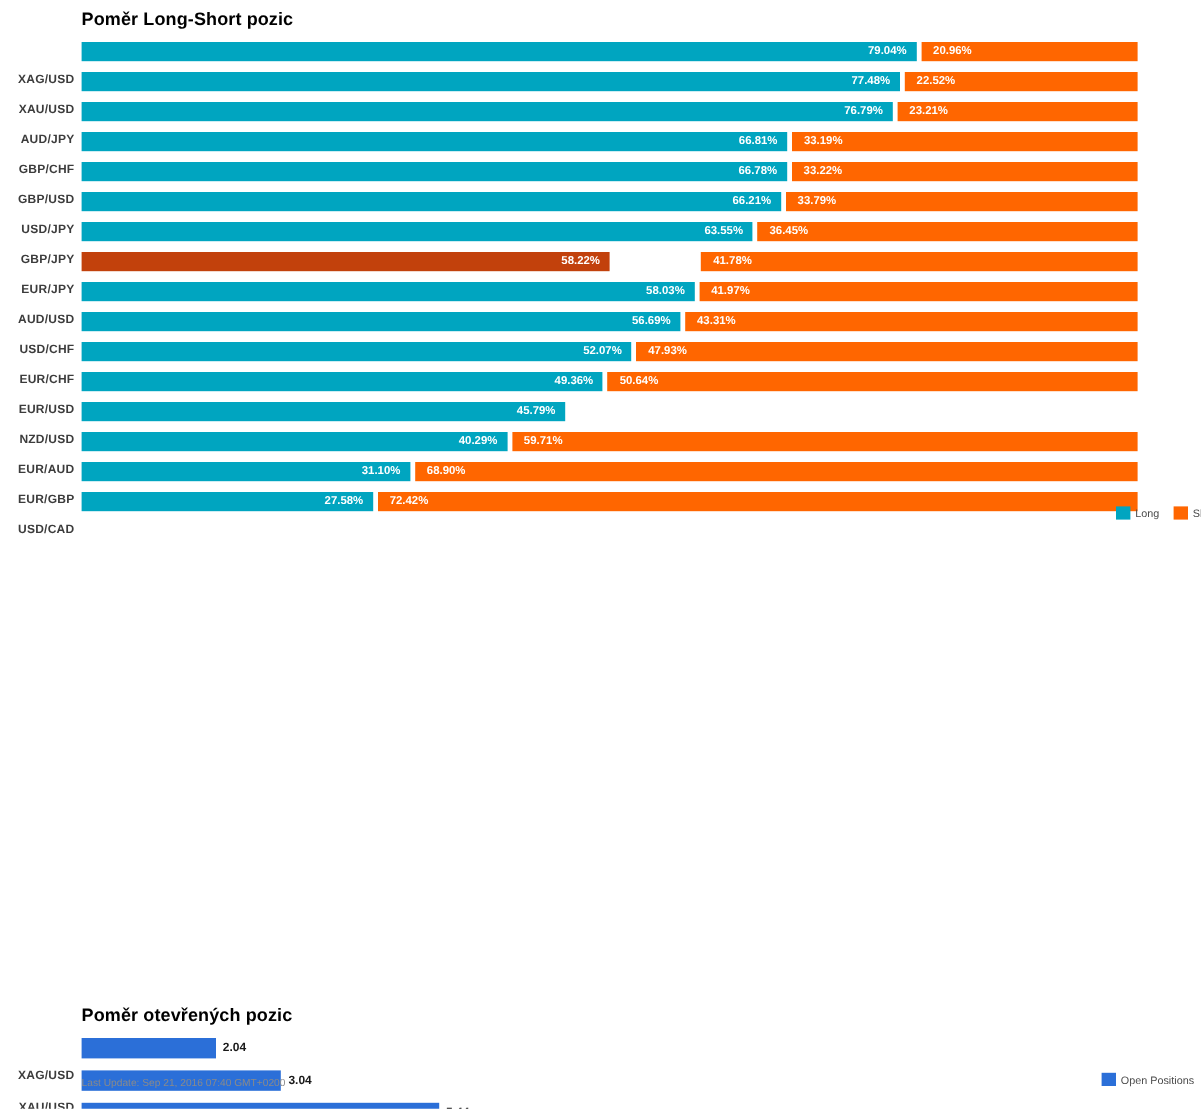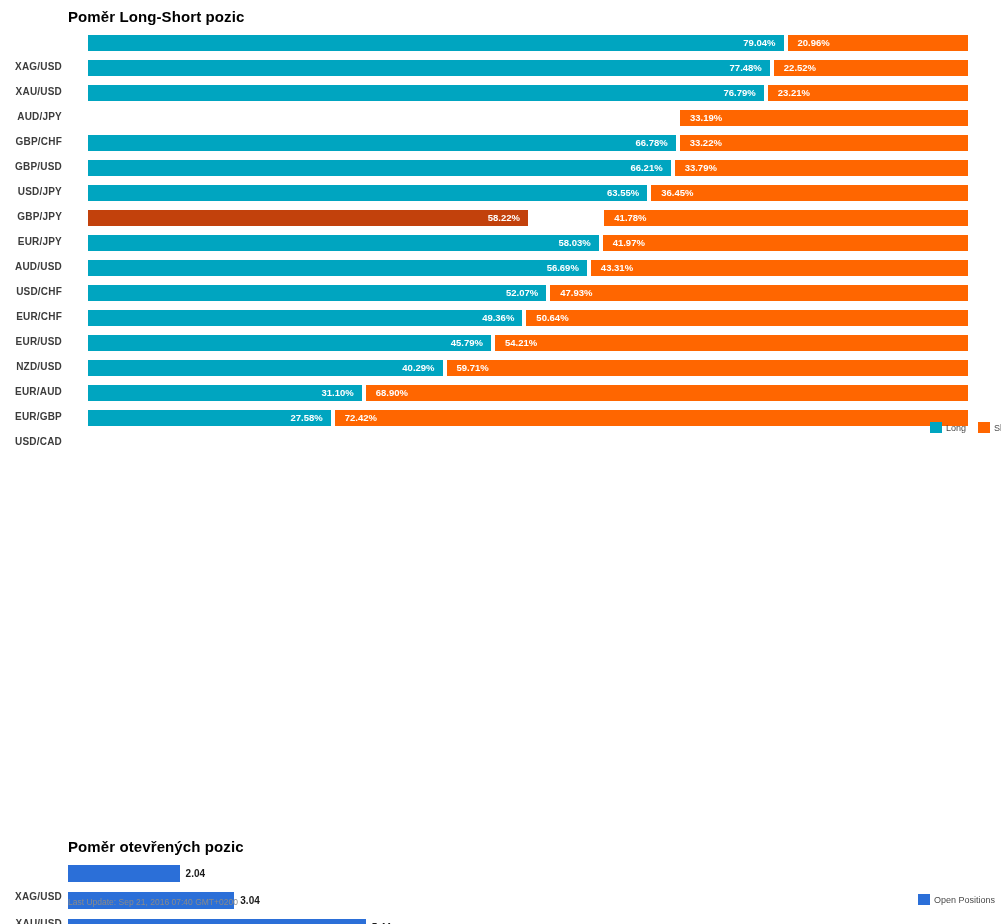--- a/index.html
+++ b/index.html
@@ -59,21 +59,20 @@
     margin-top: 24px;
   }
 
   
   .track {
     position: absolute;
     left: 68px;
     top: 5px;
     width: 880px;
     height: 16px;
-    margin-left: 20px;
   }
   .seg {
     position: absolute;
     top: 0;
     height: 16px;
     box-sizing: border-box;
   }
   .seg-long  { left: 0; background: #00A5C0; }
   .seg-short { background: #FF6600; }
   .seg-val {
@@ -179,20 +178,23 @@
             <span class="seg-val">76.79%</span>
           </div>
           <div class="seg seg-short" style="left: 679.752px; width: 200.248px; background: rgb(255, 102, 0);">
             <span class="seg-val">23.21%</span>
           </div>
         </div>
       </div>
       <div class="row" style="top: 105px;">
         <div class="row-label">GBP/CHF</div>
         <div class="track">
+          <div class="seg seg-long" style="width: 587.928px; background: rgb(0, 165, 192);">
+            <span class="seg-val">66.81%</span>
+          </div>
           <div class="seg seg-short" style="left: 591.928px; width: 288.072px; background: rgb(255, 102, 0);">
             <span class="seg-val">33.19%</span>
           </div>
         </div>
       </div>
       <div class="row" style="top: 130px;">
         <div class="row-label">GBP/USD</div>
         <div class="track">
           <div class="seg seg-long" style="width: 587.664px; background: rgb(0, 165, 192);">
             <span class="seg-val">66.78%</span>
@@ -277,23 +279,20 @@
           <div class="seg seg-short" style="left: 438.368px; width: 441.632px; background: rgb(255, 102, 0);">
             <span class="seg-val">50.64%</span>
           </div>
         </div>
       </div>
       <div class="row" style="top: 330px;">
         <div class="row-label">NZD/USD</div>
         <div class="track">
           <div class="seg seg-long" style="width: 402.952px; background: rgb(0, 165, 192);">
             <span class="seg-val">45.79%</span>
-          </div>
-          <div class="seg seg-short" style="left: 406.952px; width: 473.048px; background: rgb(255, 102, 0);">
-            <span class="seg-val">54.21%</span>
           </div>
         </div>
       </div>
       <div class="row" style="top: 355px;">
         <div class="row-label">EUR/AUD</div>
         <div class="track">
           <div class="seg seg-long" style="width: 354.552px; background: rgb(0, 165, 192);">
             <span class="seg-val">40.29%</span>
           </div>
           <div class="seg seg-short" style="left: 358.552px; width: 521.448px; background: rgb(255, 102, 0);">

